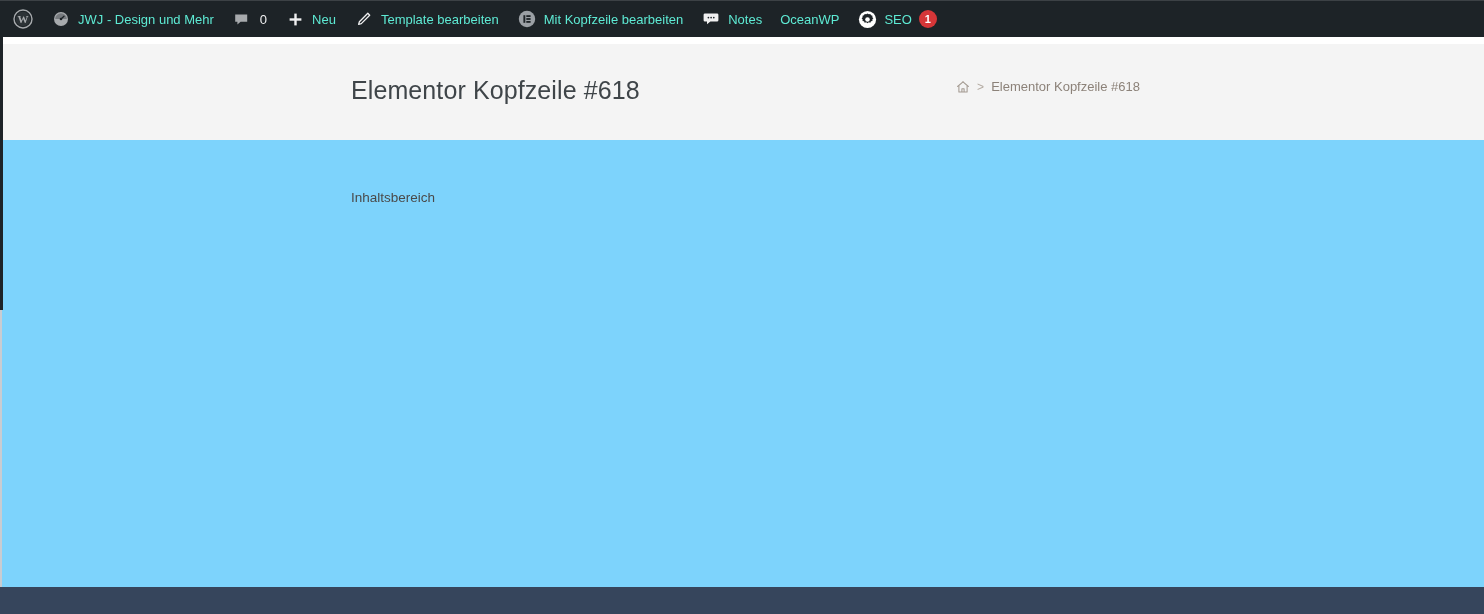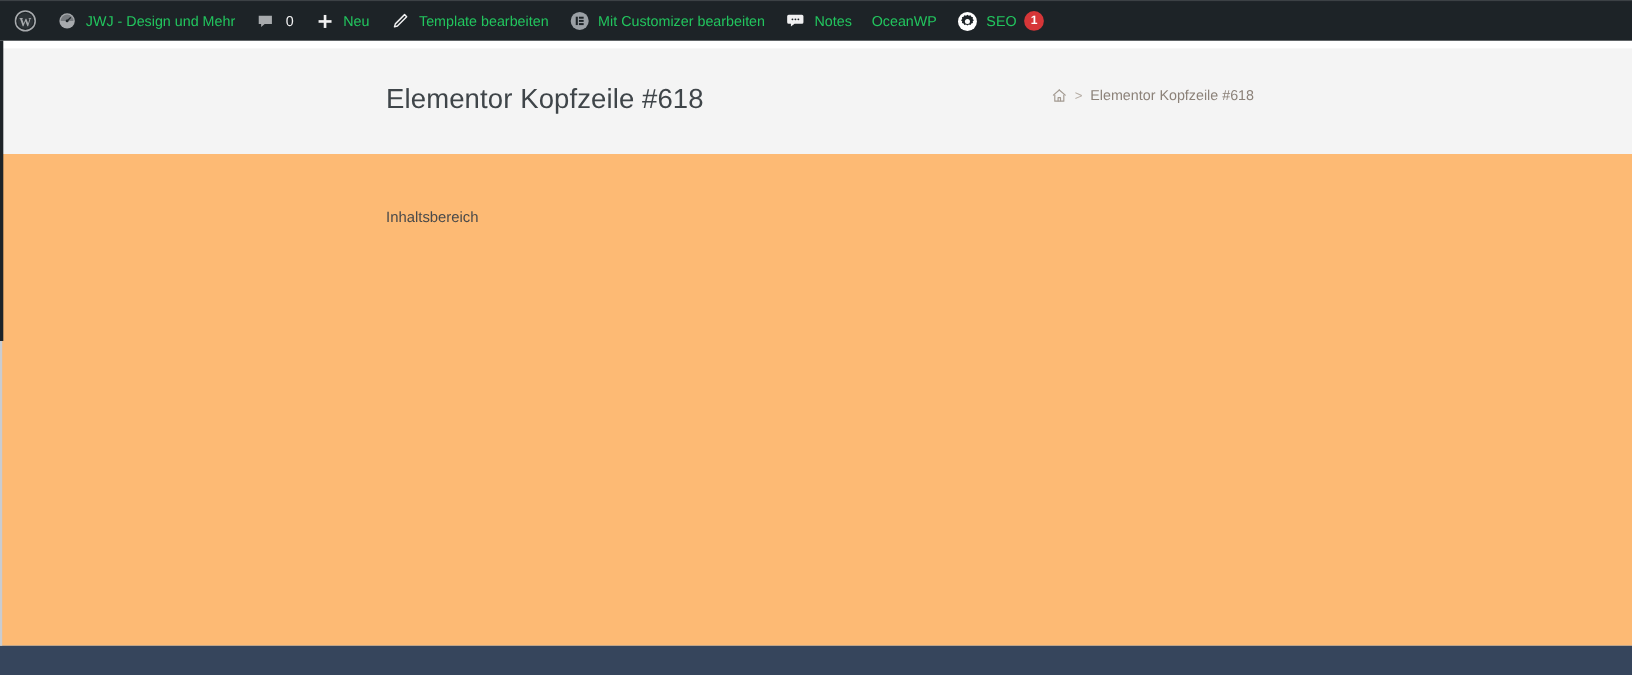--- a/index.html
+++ b/index.html
@@ -44,21 +44,21 @@
     height: 37px;
     padding: 0 9px;
     color: #f0f0f1;
     font-size: 13px;
     line-height: 1;
     white-space: nowrap;
     cursor: pointer;
     text-decoration: none;
     gap: 7px;
   }
-  .ab-label { color: #22c55e; font-size: 13px; }
+  .ab-label { color: #5eead4; font-size: 13px; }
   .ab-icon {
     display: inline-flex;
     align-items: center;
     justify-content: center;
     width: 20px;
     height: 20px;
     flex: 0 0 20px;
   }
   .ab-icon svg { display: block; }
 
@@ -151,21 +151,21 @@
   .crumb-sep { color: #b3aaa1; font-size: 12px; }
   .crumb-current { color: #8c8279; font-size: 13px; }
 
   
   .content {
     position: absolute;
     top: 140px;
     left: 0;
     width: 1484px;
     height: 447px;
-    background: #fdba74;
+    background: #7dd3fc;
   }
   .content-text {
     position: absolute;
     left: 351px;
     top: 47px;
     font-size: 13.5px;
     color: #4a4a4a;
     line-height: 1.6;
   }
 
@@ -240,21 +240,21 @@
     <a class="ab-item" href="#">
       <span class="ab-icon">
         <svg width="18" height="18" viewBox="0 0 18 18" aria-hidden="true">
           <circle cx="9" cy="9" r="8.2" fill="#9ba0a5"></circle>
           <rect x="5.4" y="5.2" width="1.9" height="7.6" fill="#1d2327"></rect>
           <rect x="8.3" y="5.2" width="4.3" height="1.8" fill="#1d2327"></rect>
           <rect x="8.3" y="8.1" width="4.3" height="1.8" fill="#1d2327"></rect>
           <rect x="8.3" y="11" width="4.3" height="1.8" fill="#1d2327"></rect>
         </svg>
       </span>
-      <span class="ab-label">Mit Customizer bearbeiten</span>
+      <span class="ab-label">Mit Kopfzeile bearbeiten</span>
     </a>
 
     <a class="ab-item" href="#">
       <span class="ab-icon">
         <svg width="18" height="18" viewBox="0 0 18 18" aria-hidden="true">
           <path d="M3 3.4 h12 a1.4 1.4 0 0 1 1.4 1.4 v5.4 a1.4 1.4 0 0 1 -1.4 1.4 h-6.6 l-3.4 2.6 v-2.6 h-2 a1.4 1.4 0 0 1 -1.4 -1.4 v-5.4 a1.4 1.4 0 0 1 1.4 -1.4 z" fill="#f0f0f1"></path>
           <circle cx="6.4" cy="7.6" r="0.85" fill="#1d2327"></circle>
           <circle cx="9.1" cy="7.6" r="0.85" fill="#1d2327"></circle>
           <circle cx="11.8" cy="7.6" r="0.85" fill="#1d2327"></circle>
         </svg>

